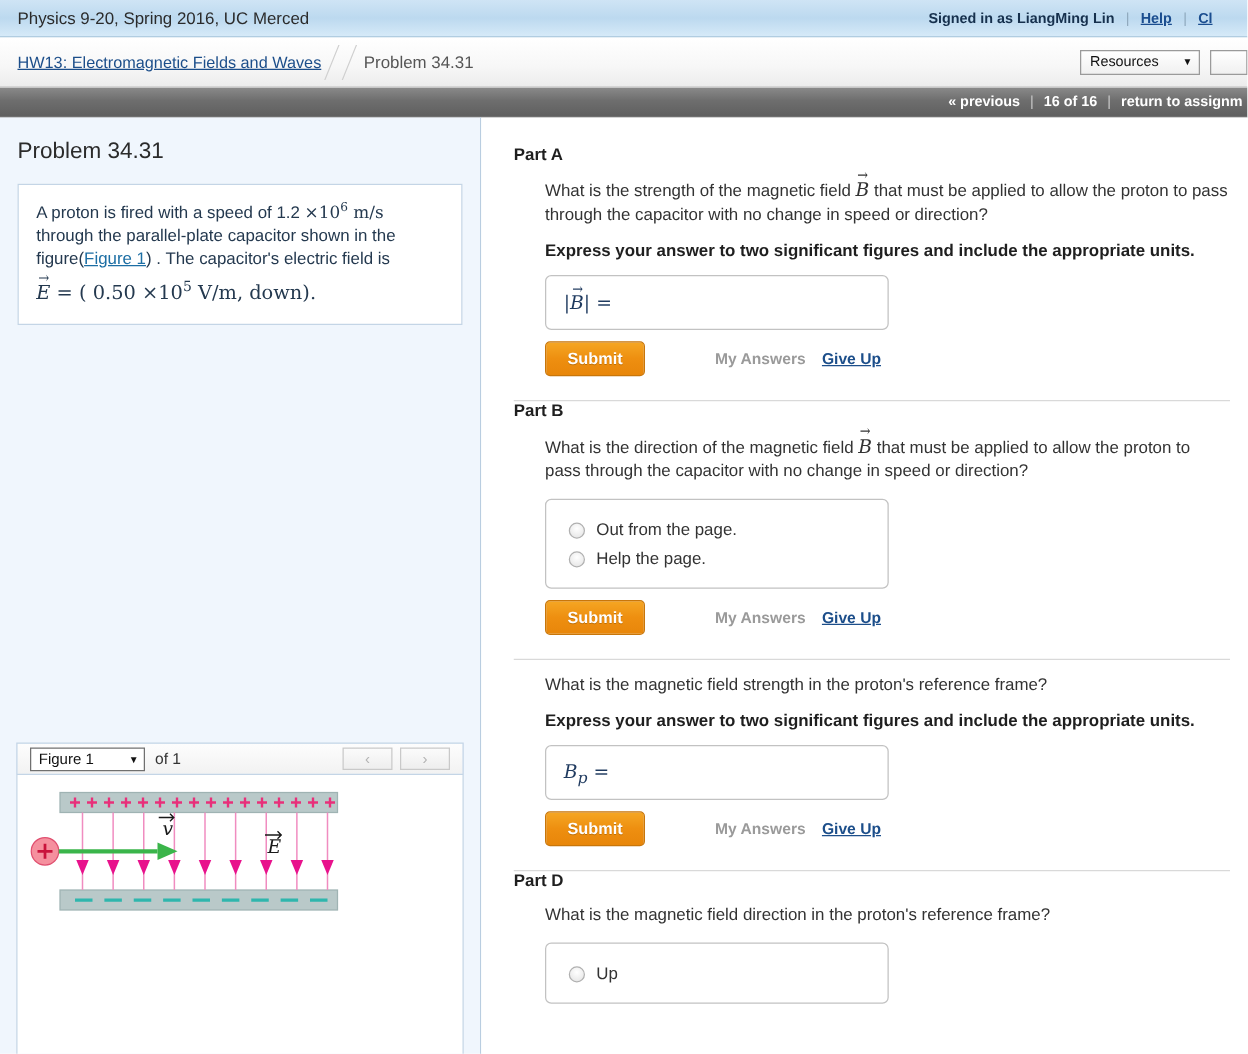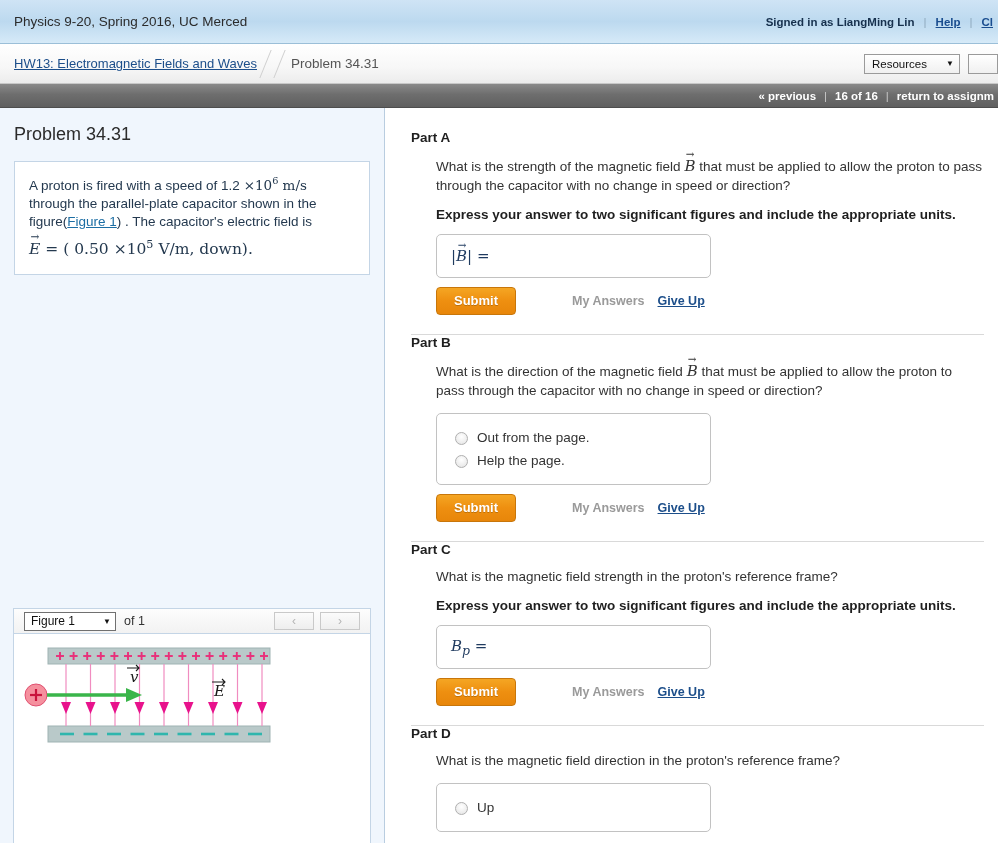--- a/index.html
+++ b/index.html
@@ -6,25 +6,25 @@
   html, body {
     margin: 0; padding: 0;
     width: 998px; height: 843px;
     overflow: hidden;
     font-family: "Liberation Sans", sans-serif;
     background: #ffffff;
   }
 
   
   .topbar {
-    height: 44px;
+    height: 30px;
     background: linear-gradient(to bottom, #cfe4f5 0%, #bcd9ef 50%, #d6eaf8 100%);
     border-bottom: 1px solid #9bbfd8;
     display: flex; align-items: center;
-    padding: 0 5px 0 14px;
+    padding: 0 28px 0 14px;
     position: relative;
   }
   .course-title { font-size: 13.5px; color: #2b2b2b; }
   .topbar-right {
     margin-left: auto;
     display: flex; align-items: center;
     font-size: 11.5px; color: #16304d; font-weight: bold;
     white-space: nowrap;
   }
   .topbar-right .sep { color: #8fa9bd; margin: 0 9px; font-weight: normal; }
@@ -386,21 +386,20 @@
             </div>
             <div class="actions">
               <button class="submit">Submit</button>
               <span class="myans">My Answers</span>
               <a href="#" class="giveup">Give Up</a>
             </div>
           </div>
         </div>
         <div class="divider"></div>
         <div class="part pa-sep">
-          <div class="part-head">Part C</div>
           <div class="part-body">
             <div class="q">What is the magnetic field strength in the proton's reference frame?</div>
             <div class="instr">Express your answer to two significant figures and include the appropriate units.</div>
             <div class="answerbox">
               <span class="lbl"><i class="">B</i><sub style="font-style: italic;">p</sub> =</span>
             </div>
             <div class="actions">
               <button class="submit">Submit</button>
               <span class="myans">My Answers</span>
               <a href="#" class="giveup">Give Up</a>

